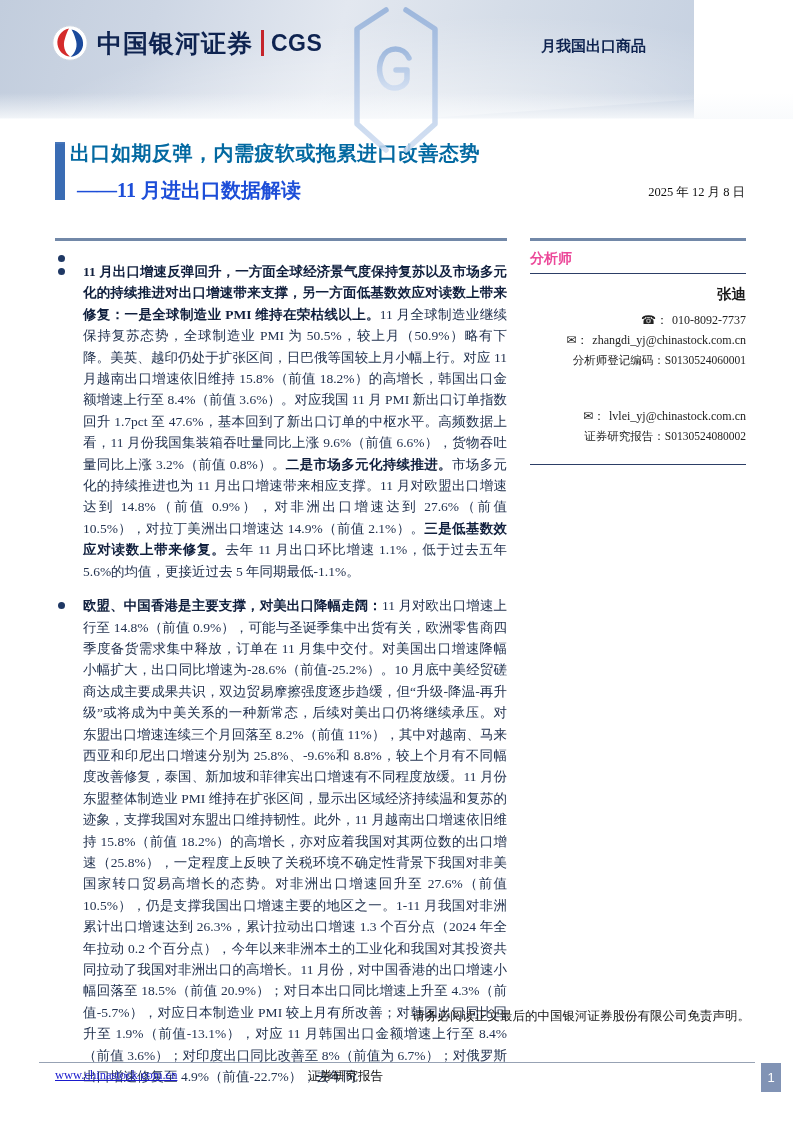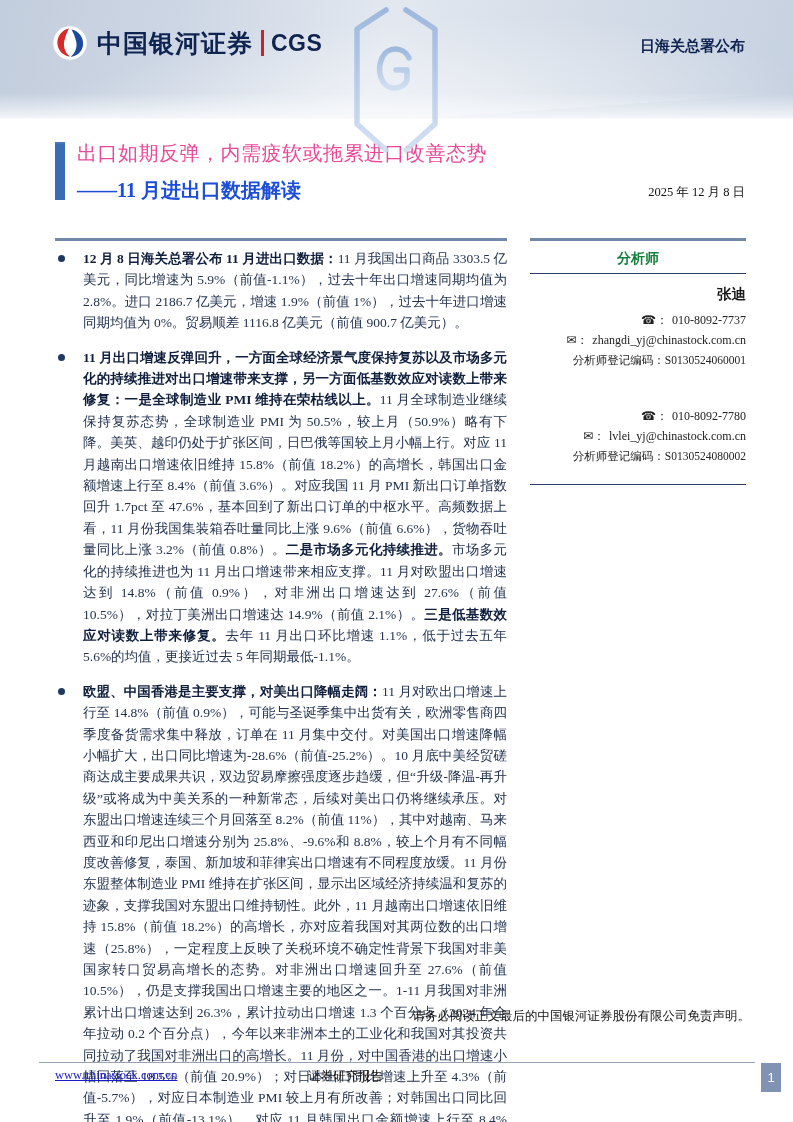--- a/index.html
+++ b/index.html
@@ -5,21 +5,21 @@
   * { margin:0; padding:0; box-sizing:border-box; }
   html,body { background:#9aa0a8; }
   body { font-family:"Liberation Serif","DejaVu Serif",serif; }
   .page {
     position:relative; width:793px; height:1122px; margin:0 auto;
     background:#ffffff; overflow:hidden;
   }
 
   
   .header {
-    position:absolute; left:0; top:0; width:793px; height:118px;
+    position:absolute; left:0; top:0; width:694px; height:118px;
     background:linear-gradient(105deg,#c2cddd 0%,#cdd6e4 22%,#e3e8f0 48%,#d5dde8 70%,#c6d1e1 100%);
     overflow:visible; z-index:2;
   }
   .header::before {
     content:""; position:absolute; left:-80px; top:-140px; width:950px; height:260px;
     background:radial-gradient(ellipse 60% 55% at 50% 100%, rgba(255,255,255,.55), rgba(255,255,255,0) 70%);
     transform:rotate(-4deg);
   }
   .header::after {
     content:""; position:absolute; left:0; bottom:-1px; width:793px; height:26px;
@@ -28,41 +28,41 @@
   .brand { position:absolute; left:52px; top:25px; display:flex; align-items:center; z-index:3; }
   .brand-logo { width:36px; height:36px; margin-right:9px; }
   .brand-cn { font-size:25px; font-weight:bold; color:#0e2350; letter-spacing:1px; font-family:"Liberation Sans","DejaVu Sans",sans-serif; }
   .brand-divider { width:3px; height:26px; background:#c4242b; margin:0 7px 0 8px; }
   .brand-en { font-size:23px; font-weight:bold; color:#0e2350; font-family:"Liberation Sans","DejaVu Sans",sans-serif; letter-spacing:.5px; }
   .report-type { position:absolute; right:48px; top:37px; font-size:15px; font-weight:bold; color:#0e2350; z-index:3; }
   .watermark { position:absolute; left:340px; top:4px; z-index:1; opacity:.85; }
 
   
   .accent-bar { position:absolute; left:55px; top:142px; width:10px; height:58px; background:#3a6cb4; }
-  .page-title { position:absolute; left:77px; top:140px; width:640px; font-size:20px; font-weight:normal; color:#ec4899; letter-spacing:.5px; }
+  .page-title { position:absolute; left:70px; top:140px; width:640px; font-size:20px; font-weight:bold; color:#0369a1; letter-spacing:.5px; }
   .page-subtitle { position:absolute; left:77px; top:177px; font-size:20px; font-weight:bold; color:#1d4ed8; }
   .report-date { position:absolute; right:48px; top:184px; font-size:12.5px; color:#111111; }
 
   
   .main-col {
     position:absolute; left:55px; top:238px; width:452px;
     border-top:3px solid #7288a8; padding-top:7px;
   }
   .para { position:relative; padding-left:28px; margin-bottom:13px; text-align:justify;
           font-size:13.5px; line-height:21.4px; color:#22324f; }
   .para .bullet { position:absolute; left:3px; top:7px; width:7px; height:7px; border-radius:50%;
           background:#1f3864; }
   .para span.bold { font-weight:bold; color:#101f3d; }
 
   .sidebar {
     position:absolute; left:530px; top:238px; width:216px;
     border-top:3px solid #7288a8;
   }
-  .sidebar-heading { font-size:14px; font-weight:bold; color:#15803d; padding:9px 0 5px 0;
-          border-bottom:1.5px solid #2c3e66;text-align:center; }
+  .sidebar-heading { font-size:14px; font-weight:bold; color:#ec4899; padding:9px 0 5px 0;
+          border-bottom:1.5px solid #2c3e66; }
   .analyst { margin-top:11px;text-align:right; }
   .analyst + .analyst { margin-top:36px; }
   .analyst-name { font-size:14.5px; font-weight:bold; color:#1a1a1a; margin-bottom:6px; }
   .contact-line { font-size:12px; color:#222222; line-height:20px;margin-left:20px; }
   .contact-line .cicon { font-family:"DejaVu Sans",sans-serif; font-size:12px; margin-right:4px; }
   .reg-line { font-size:11.5px; color:#222222; line-height:20px; }
   .sidebar-bottom-rule { border-top:1.5px solid #2c3e66; margin-top:18px; }
 
   
   .footer-rule { position:absolute; left:39px; top:1062px; width:716px; border-top:1.5px solid #97a2b4; }
@@ -103,31 +103,31 @@
         <svg width="36" height="36" viewBox="0 0 36 36">
           <circle cx="18" cy="18" r="17.2" fill="#ffffff" stroke="#ccd4e0" stroke-width="1"></circle>
           <path d="M17 3.5 C9.5 5 4.5 12 5.5 19.5 C6.5 26.5 12 31 18 31.5 C12.5 27.5 10.5 20 13 13.5 C14 10 15.3 6.3 17 3.5 Z" fill="#d42b2b"></path>
           <path d="M19.5 4.5 C27 6 32 13 31 20.5 C30 27 24.5 31.5 18.5 31.8 C24 27.8 26 20.5 23.5 14 C22.6 10.7 21.2 7.2 19.5 4.5 Z" fill="#1b4a9c"></path>
         </svg>
       </span>
       <span class="brand-cn">中国银河证券</span>
       <span class="brand-divider"></span>
       <span class="brand-en">CGS</span>
     </div>
-    <div class="report-type">日海关总署公布</div>
+    <div class="report-type">月我国出口商品</div>
   </div>
 
   <div class="accent-bar"></div>
   <div class="page-title">出口如期反弹，内需疲软或拖累进口改善态势</div>
   <div class="page-subtitle">——11 月进出口数据解读</div>
   <div class="report-date">2025 年 12 月 8 日</div>
 
   <div class="main-col">
     <div class="para">
-      <span class="bullet"></span><span><span class="bold">12 月 8 日海关总署公布 11 月进出口数据：</span><span>11 月我国出口商品 3303.5 亿美元，同比增速为 5.9%（前值-1.1%），过去十年出口增速同期均值为 2.8%。进口 2186.7 亿美元，增速 1.9%（前值 1%），过去十年进口增速同期均值为 0%。贸易顺差 1116.8 亿美元（前值 900.7 亿美元）。</span></span>
+      <span class="bullet"></span>
     </div>
     <div class="para">
       <span class="bullet"></span><span><span class="bold">11 月出口增速反弹回升，一方面全球经济景气度保持复苏以及市场多元化的持续推进对出口增速带来支撑，另一方面低基数效应对读数上带来修复：一是全球制造业 PMI 维持在荣枯线以上。</span><span>11 月全球制造业继续保持复苏态势，全球制造业 PMI 为 50.5%，较上月（50.9%）略有下降。美英、越印仍处于扩张区间，日巴俄等国较上月小幅上行。对应 11 月越南出口增速依旧维持 15.8%（前值 18.2%）的高增长，韩国出口金额增速上行至 8.4%（前值 3.6%）。对应我国 11 月 PMI 新出口订单指数回升 1.7pct 至 47.6%，基本回到了新出口订单的中枢水平。高频数据上看，11 月份我国集装箱吞吐量同比上涨 9.6%（前值 6.6%），货物吞吐量同比上涨 3.2%（前值 0.8%）。</span><span class="bold">二是市场多元化持续推进。</span><span>市场多元化的持续推进也为 11 月出口增速带来相应支撑。11 月对欧盟出口增速达到 14.8%（前值 0.9%），对非洲出口增速达到 27.6%（前值 10.5%），对拉丁美洲出口增速达 14.9%（前值 2.1%）。</span><span class="bold">三是低基数效应对读数上带来修复。</span><span>去年 11 月出口环比增速 1.1%，低于过去五年 5.6%的均值，更接近过去 5 年同期最低-1.1%。</span></span>
     </div>
     <div class="para">
       <span class="bullet"></span><span><span class="bold">欧盟、中国香港是主要支撑，对美出口降幅走阔：</span><span>11 月对欧出口增速上行至 14.8%（前值 0.9%），可能与圣诞季集中出货有关，欧洲零售商四季度备货需求集中释放，订单在 11 月集中交付。对美国出口增速降幅小幅扩大，出口同比增速为-28.6%（前值-25.2%）。10 月底中美经贸磋商达成主要成果共识，双边贸易摩擦强度逐步趋缓，但“升级-降温-再升级”或将成为中美关系的一种新常态，后续对美出口仍将继续承压。对东盟出口增速连续三个月回落至 8.2%（前值 11%），其中对越南、马来西亚和印尼出口增速分别为 25.8%、-9.6%和 8.8%，较上个月有不同幅度改善修复，泰国、新加坡和菲律宾出口增速有不同程度放缓。11 月份东盟整体制造业 PMI 维持在扩张区间，显示出区域经济持续温和复苏的迹象，支撑我国对东盟出口维持韧性。此外，11 月越南出口增速依旧维持 15.8%（前值 18.2%）的高增长，亦对应着我国对其两位数的出口增速（25.8%），一定程度上反映了关税环境不确定性背景下我国对非美国家转口贸易高增长的态势。对非洲出口增速回升至 27.6%（前值 10.5%），仍是支撑我国出口增速主要的地区之一。1-11 月我国对非洲累计出口增速达到 26.3%，累计拉动出口增速 1.3 个百分点（2024 年全年拉动 0.2 个百分点），今年以来非洲本土的工业化和我国对其投资共同拉动了我国对非洲出口的高增长。11 月份，对中国香港的出口增速小幅回落至 18.5%（前值 20.9%）；对日本出口同比增速上升至 4.3%（前值-5.7%），对应日本制造业 PMI 较上月有所改善；对韩国出口同比回升至 1.9%（前值-13.1%），对应 11 月韩国出口金额增速上行至 8.4%（前值 3.6%）；对印度出口同比改善至 8%（前值为 6.7%）；对俄罗斯出口增速修复至 4.9%（前值-22.7%），去年同</span></span>
     </div>
   </div>
 
   <div class="sidebar">
@@ -139,26 +139,23 @@
         <span class="cicon">☎：</span><span>010-8092-7737</span>
       </div>
       <div class="contact-line">
         <span class="cicon">✉：</span><span>zhangdi_yj@chinastock.com.cn</span>
       </div>
       <div class="reg-line">分析师登记编码：S0130524060001</div>
     </div>
 
     <div class="analyst">
       <div class="contact-line">
-        <span class="cicon">☎：</span><span>010-8092-7780</span>
-      </div>
-      <div class="contact-line">
         <span class="cicon">✉：</span><span>lvlei_yj@chinastock.com.cn</span>
       </div>
-      <div class="reg-line">分析师登记编码：S0130524080002</div>
+      <div class="reg-line">证券研究报告：S0130524080002</div>
     </div>
 
     <div class="sidebar-bottom-rule"></div>
   </div>
 
   <div class="footer-rule"></div>
   <a class="footer-url" href="#">www.chinastock.com.cn</a>
   <div class="footer-center">证券研究报告</div>
   <div class="footer-disclaimer">请务必阅读正文最后的中国银河证券股份有限公司免责声明。</div>
   <div class="footer-page">1</div>

